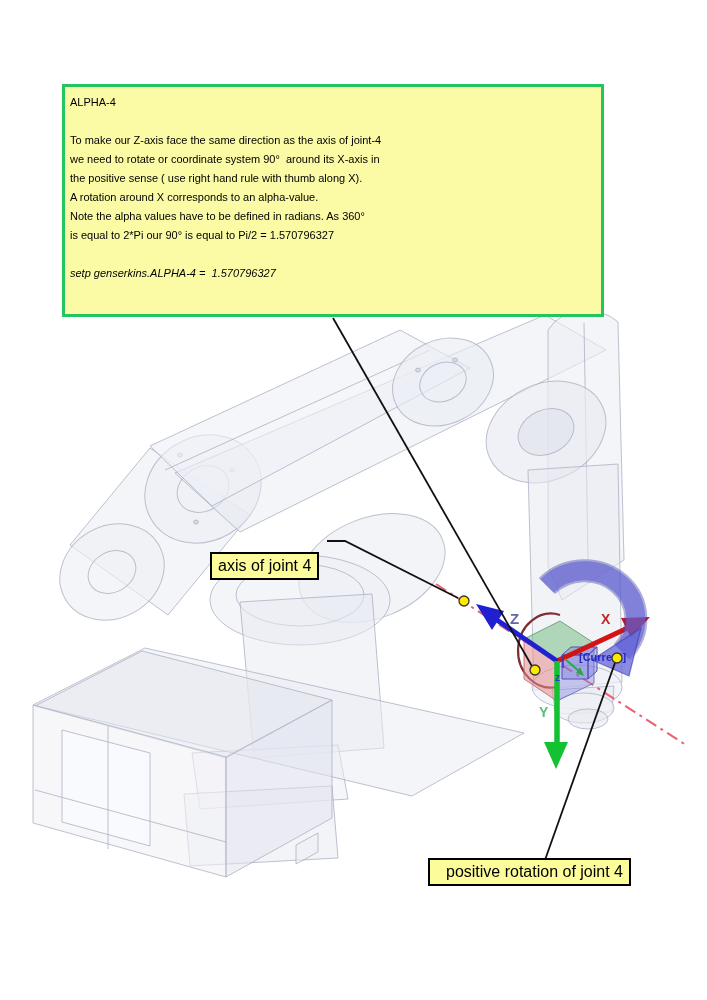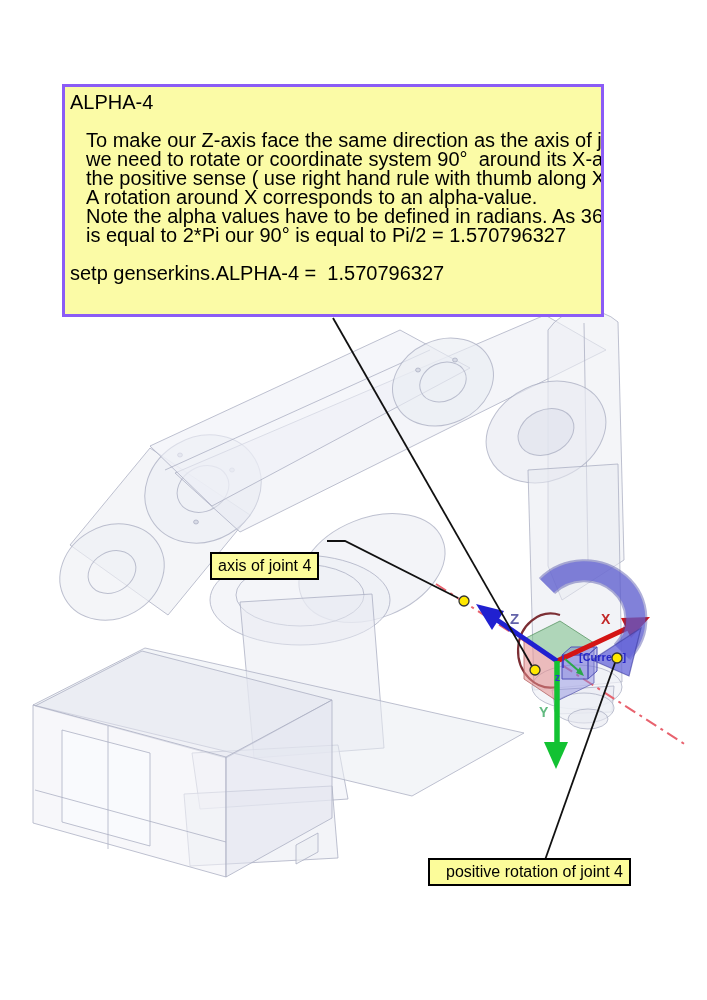--- a/index.html
+++ b/index.html
@@ -3,27 +3,27 @@
 <meta charset="utf-8">
 <style>
   html,body{margin:0;padding:0;background:#ffffff;}
   #stage{
     position:relative;width:707px;height:1000px;background:#ffffff;overflow:hidden;
     font-family:"Liberation Sans",sans-serif;
   }
   #scene{position:absolute;left:0;top:0;width:707px;height:1000px;}
   .note-box{
     position:absolute;left:62px;top:84px;width:542px;height:233px;
-    background:#fbfba6;border:3px solid #8b5cf6;box-sizing:border-box;
+    background:#fbfba6;border:3px solid #22c55e;box-sizing:border-box;
     padding:6px 6px 8px 5px;color:#000;
-    font-size:20px;line-height:19px;overflow:hidden;
+    font-size:11px;line-height:19px;overflow:hidden;
   }
   .note-title{white-space:pre;margin:0 0 19px 0;}
-  .note-body{white-space:pre;margin:16px;}
-  .note-command{white-space:pre;margin:19px 0 0 0;}
+  .note-body{white-space:pre;margin:0;}
+  .note-command{white-space:pre;margin:19px 0 0 0;font-style:italic;}
   .callout-label{
     position:absolute;background:#fcfc9a;border:2px solid #000;
     color:#000;font-size:16px;line-height:20px;padding:2px 6px;white-space:pre;
   }
   #axis-callout{left:210px;top:527px;margin-top:25px;}
   #rotation-callout{left:428px;top:858px;padding-left:16px;}
 </style>
 </head>
 <body>
 

